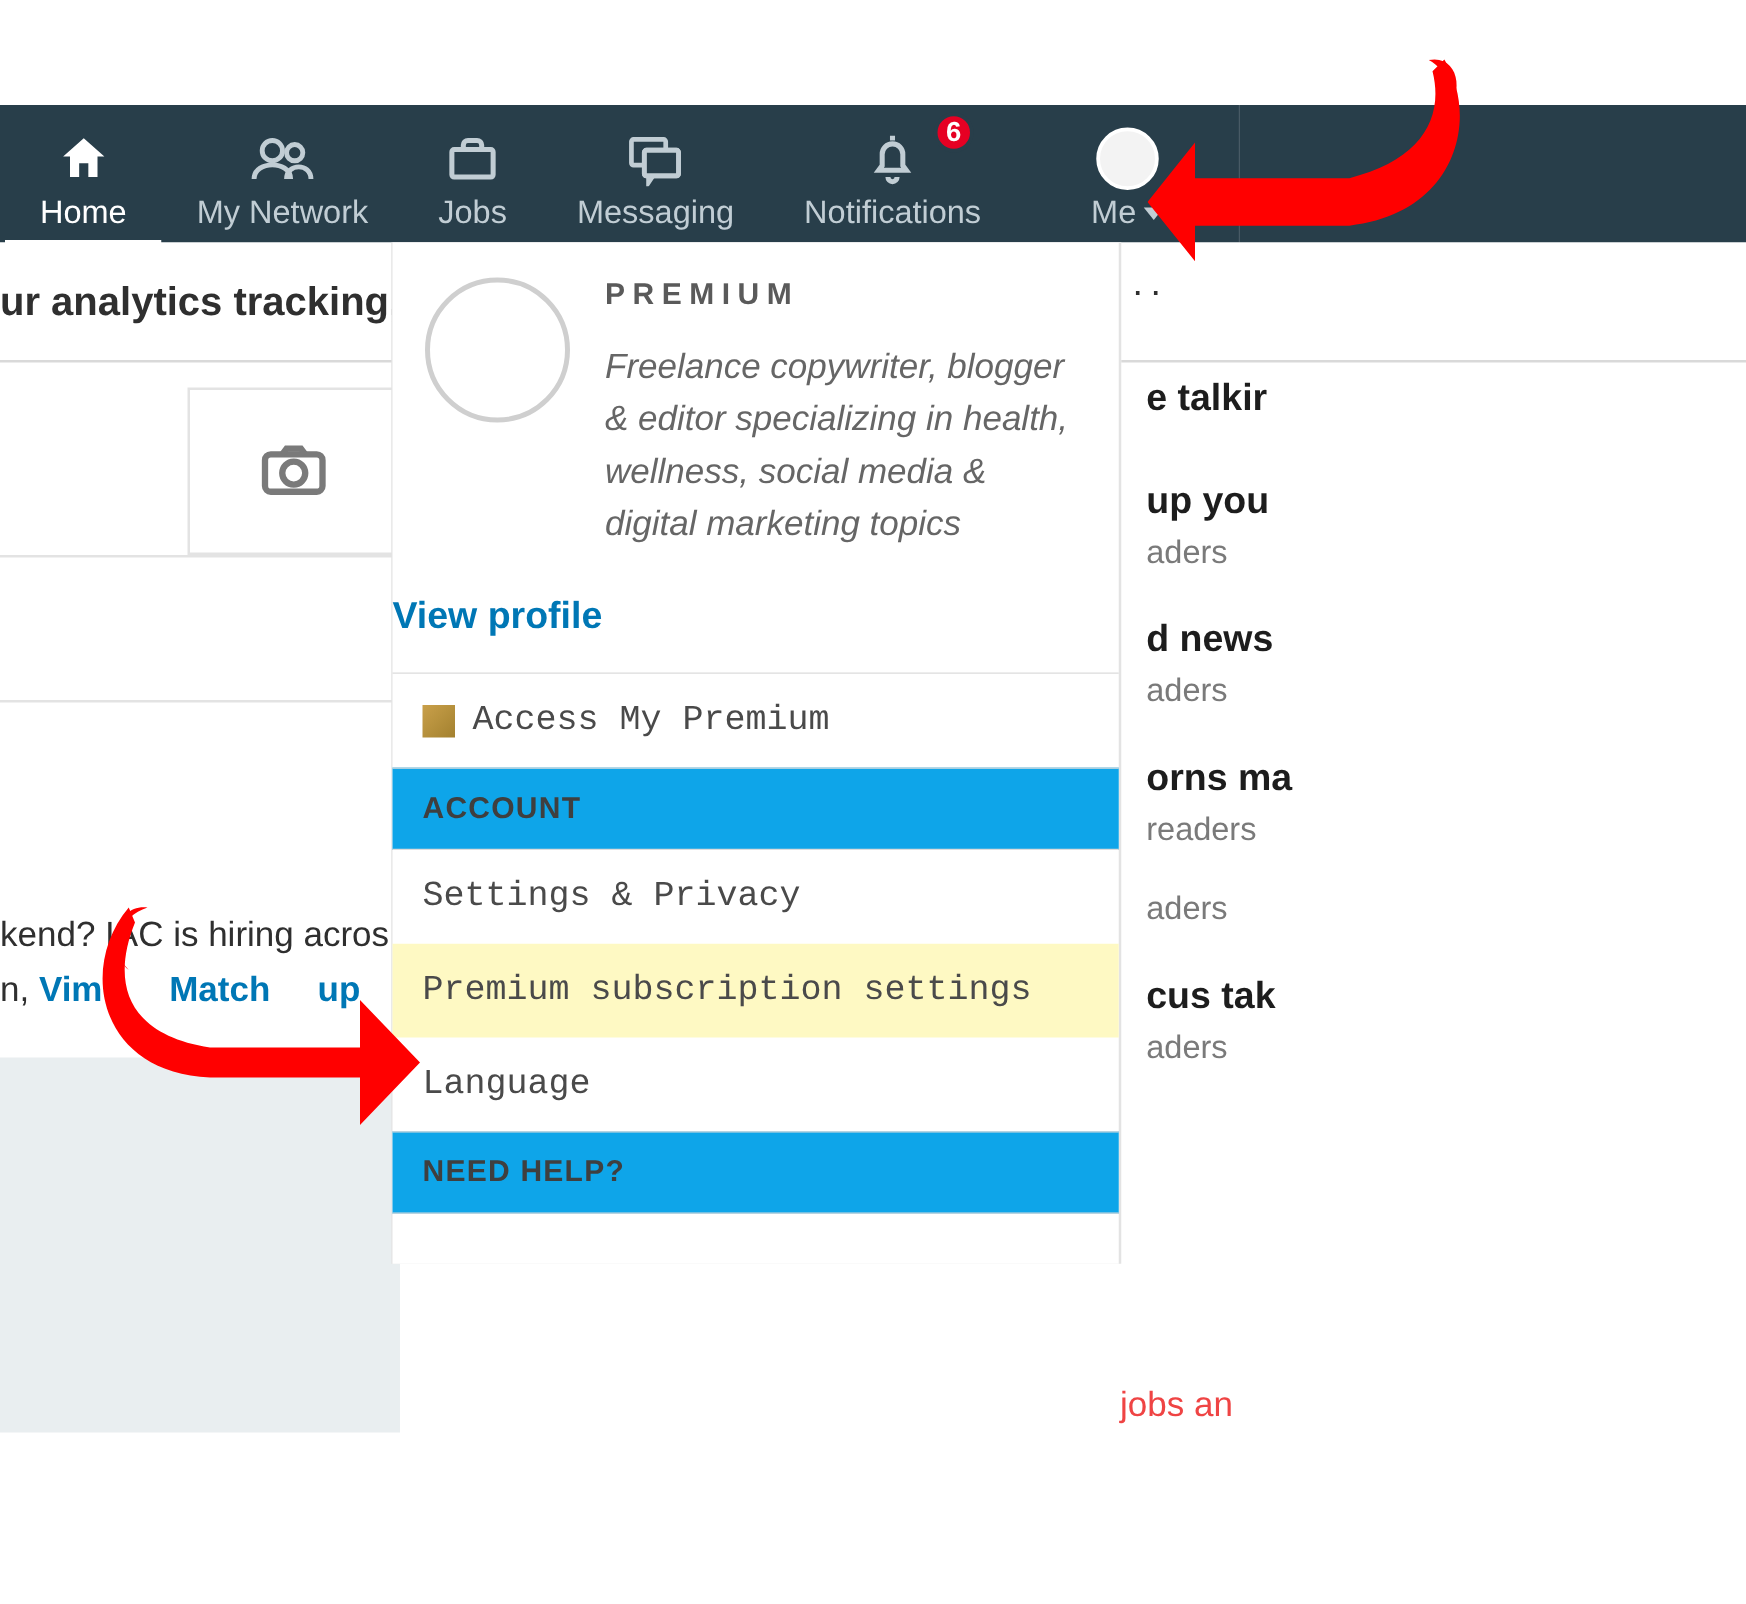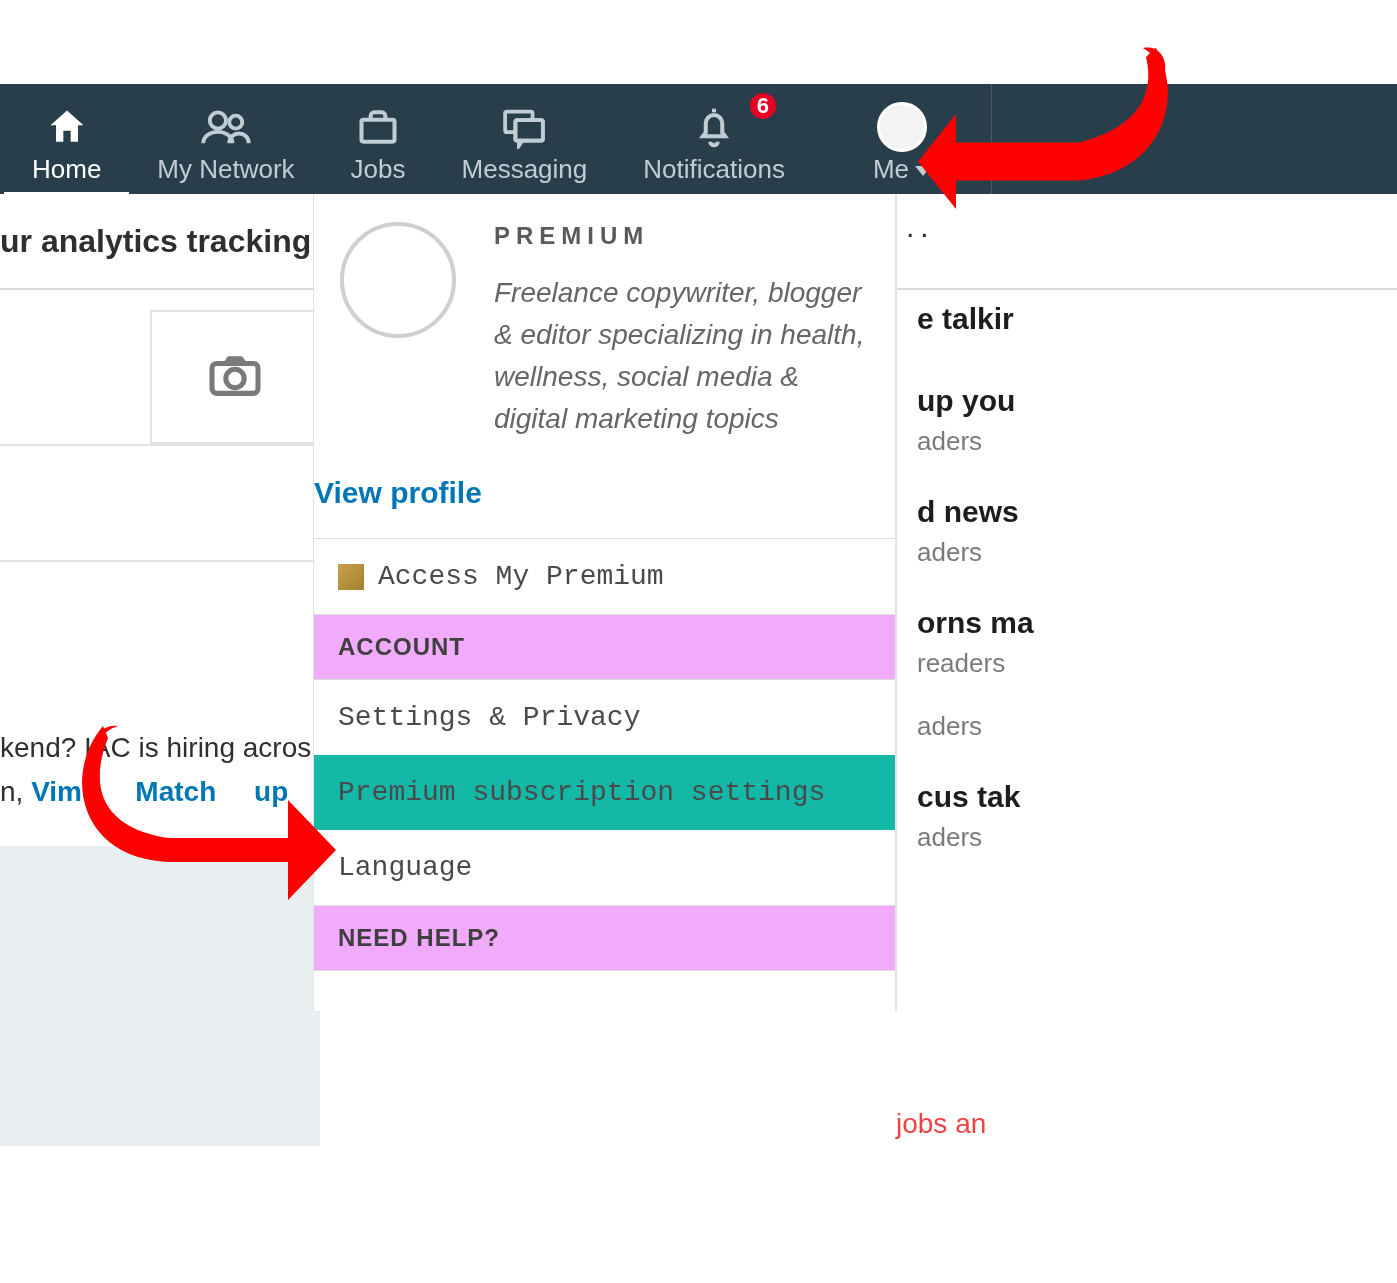--- a/index.html
+++ b/index.html
@@ -85,40 +85,40 @@
   .right-col .readers{ color:#7a7a7a; font-size:26px; margin-top:2px; margin-bottom:32px; }
   .right-foot{ position:absolute; left:896px; top:1108px; font-size:28px; color:#ef4444;}
 
   
   .dropdown{
     position:absolute; left:314px; top:194px; width:583px;
     background:#fff; border-right:2px solid #e3e3e3;
     box-shadow: -1px 0 0 #e3e3e3;
   }
   .dd-profile{
-    display:flex; padding:28px 26px 20px 26px; gap:38px;
+    display:flex; padding:28px 26px 20px 26px; gap:28px;
   }
   .avatar-large{
     width:116px; height:116px; border-radius:50%; border:4px solid #cfcfcf; flex:none;
   }
   .dd-profile-text{ flex:1; }
   .dd-premium{ letter-spacing:6px; font-size:24px; color:#5a5a5a; font-weight:700; margin-bottom:22px;}
   .dd-desc{ font-size:28px; color:#666; line-height:42px;font-style:italic;}
   .dd-viewprofile{
     text-align:left; padding:16px 0 28px 0;
   }
   .dd-viewprofile span{ color:#0077b5; font-weight:700; font-size:30px; }
   .dd-sep{ height:1px; background:#dcdcdc; }
   .dd-row{
     display:flex; align-items:center; gap:14px;
     padding:22px 24px; font-size:28px; color:#4a4a4a;font-family:Liberation Mono, monospace;
   }
-  .dd-row.hover{ background:#14b8a6; }
+  .dd-row.hover{ background:#fef9c3; }
   .dd-header{
-    background:#f0abfc; padding:18px 24px; font-size:24px; font-weight:700; letter-spacing:1px;
+    background:#0ea5e9; padding:18px 24px; font-size:24px; font-weight:700; letter-spacing:1px;
     color:#3f3f3f; border-top:1px solid #dcdcdc; border-bottom:1px solid #dcdcdc;
   }
   .gold-chip{
     width:26px; height:26px; background:linear-gradient(135deg,#c9a04a,#a3812f);
   }
 
   
   .arrow1{ position:absolute; left:918px; top:38px; pointer-events:none;}
   .arrow2{ position:absolute; left:78px; top:718px; pointer-events:none;}
 

